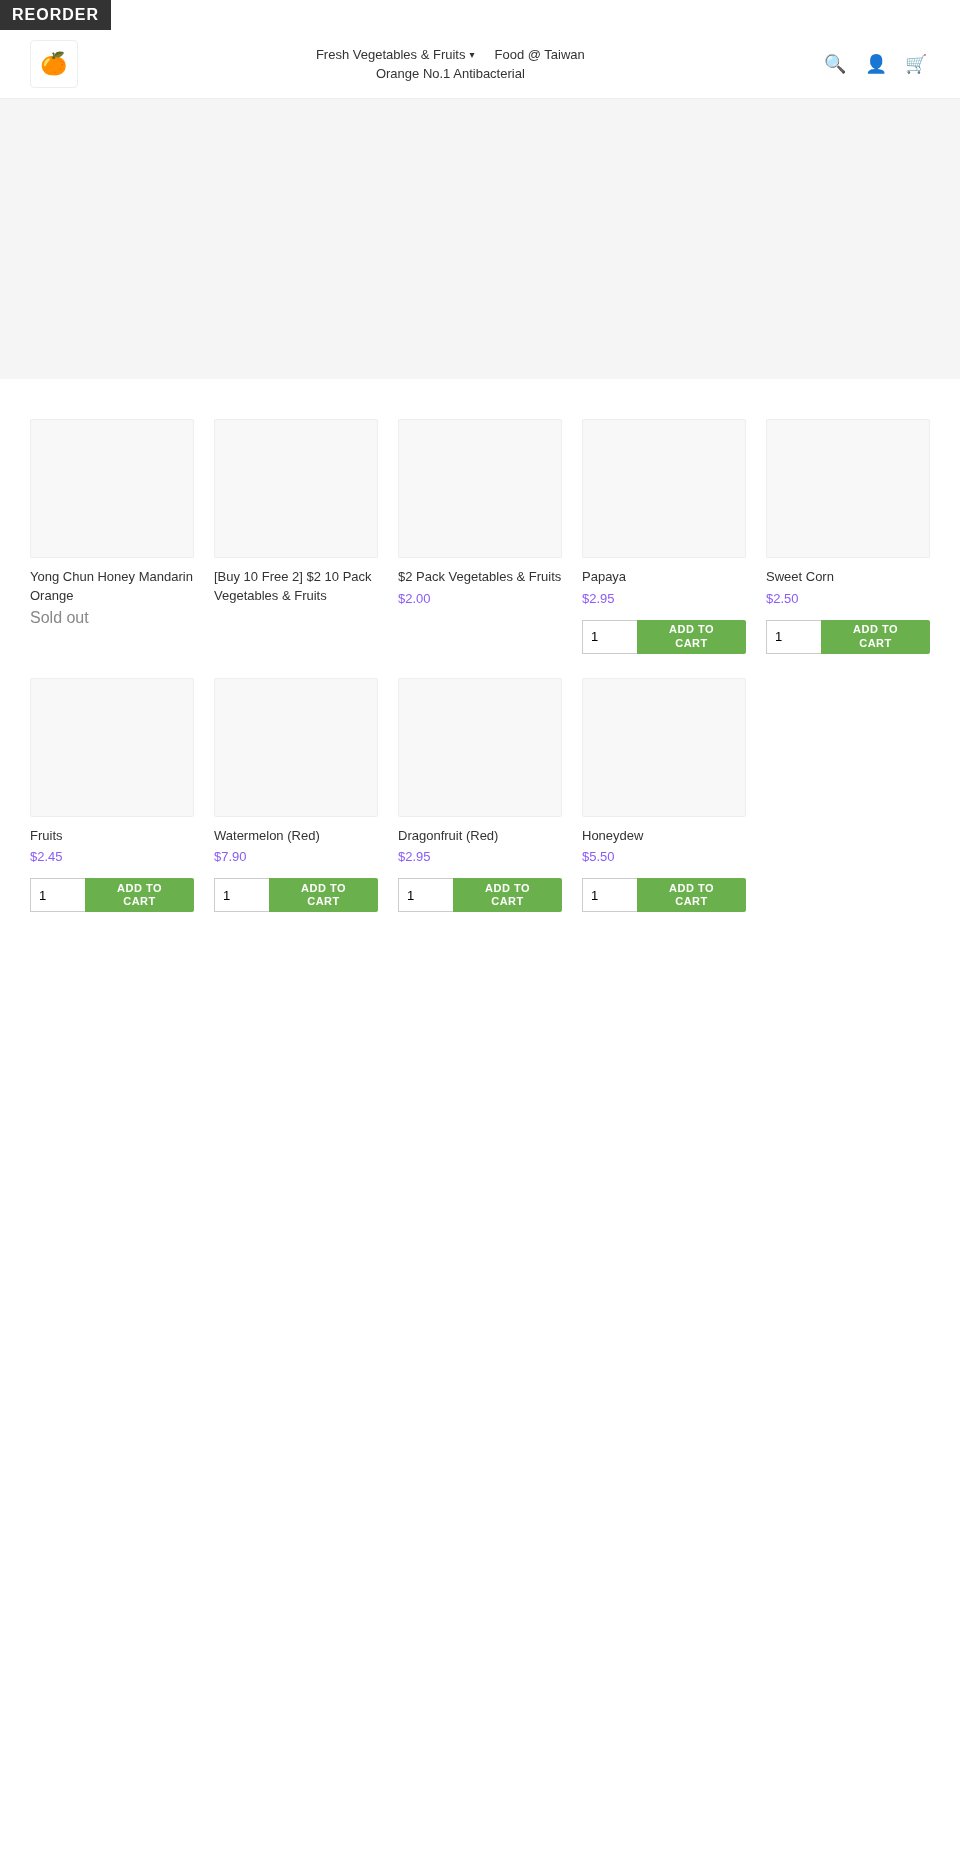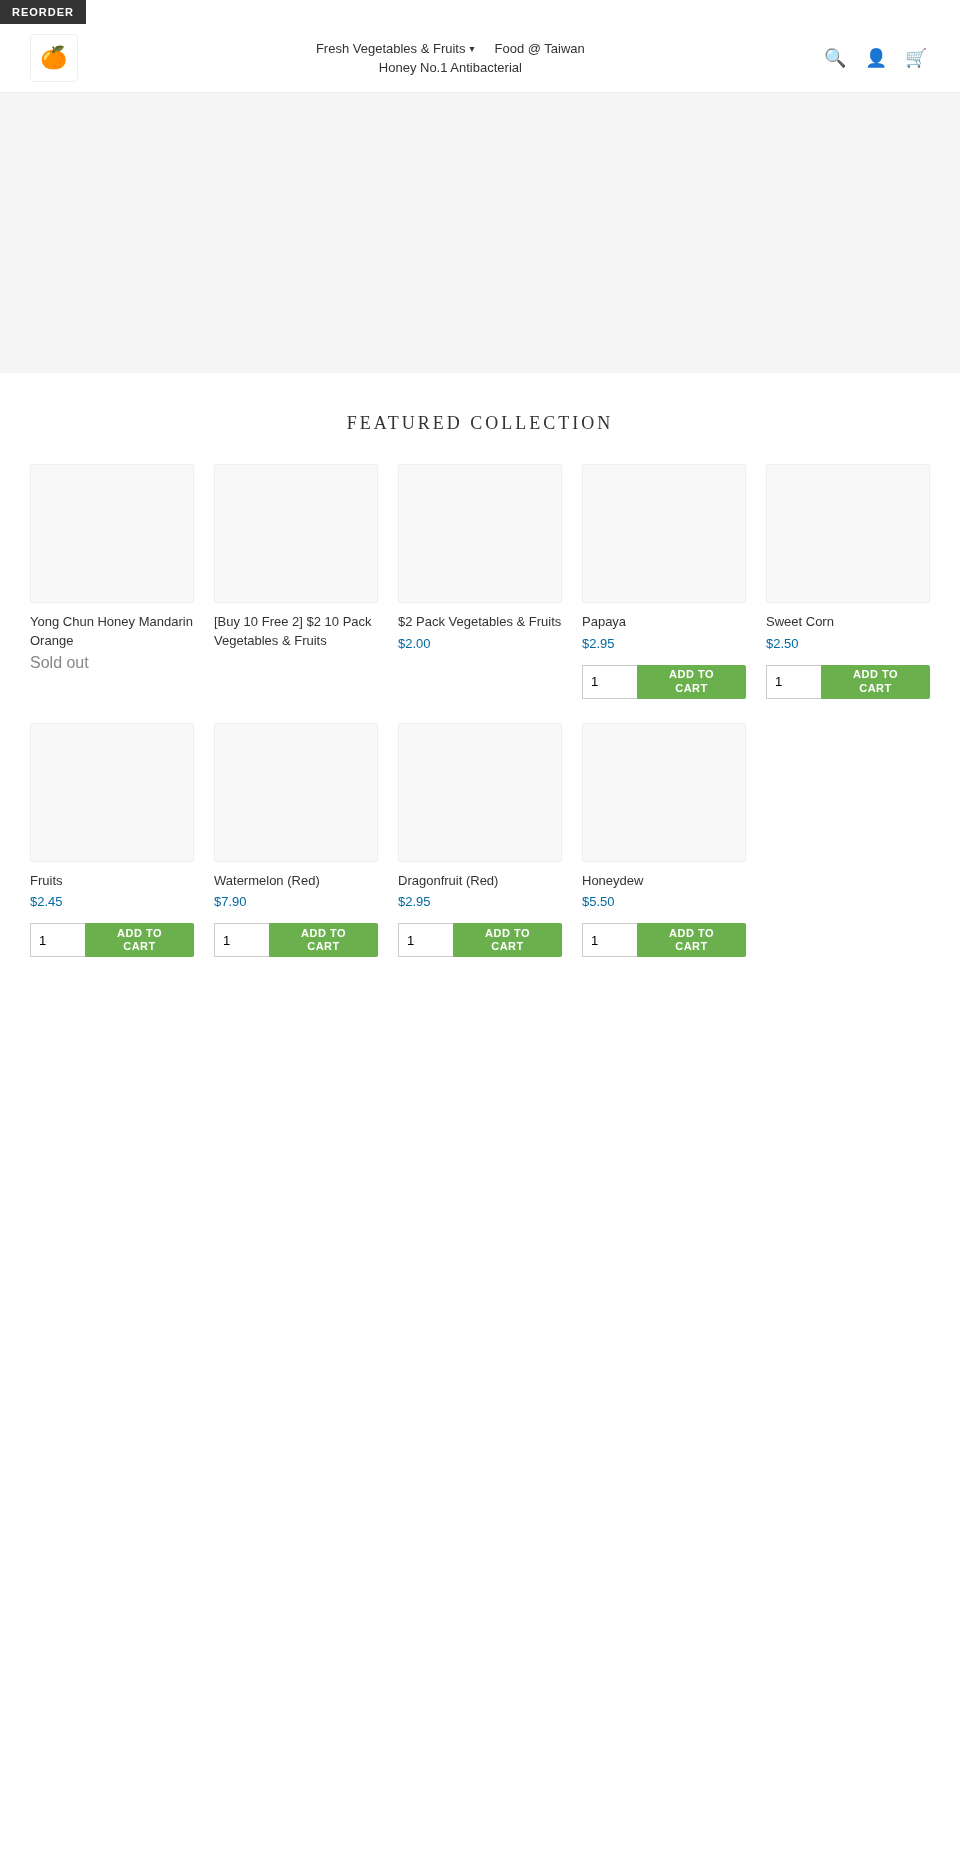--- a/index.html
+++ b/index.html
@@ -2,21 +2,21 @@
 <html><head>
   <meta charset="utf-8">
   <style>
     * { box-sizing: border-box; margin: 0; padding: 0; }
     body { font-family: -apple-system, BlinkMacSystemFont, 'Segoe UI', Helvetica, Arial, sans-serif; background: #fff; color: #333; font-size: 14px; }
 
     
     .reorder-bar {
       background: #333;
       color: #fff;
-      font-size: 11px;
+      font-size: 16px;
       font-weight: 700;
       letter-spacing: 1px;
       padding: 6px 12px;
       display: inline-block;
     }
 
     
     header {
       display: flex;
       align-items: center;
@@ -119,21 +119,21 @@
       margin-bottom: 10px;
     }
     .product-name {
       font-size: 13px;
       color: #333;
       margin-bottom: 4px;
       line-height: 1.4;
     }
     .product-price {
       font-size: 13px;
-      color: #0369a1;
+      color: #8b5cf6;
       margin-bottom: 10px;
     }
     .sold-out {
       font-size: 16px;
       color: #888;
       margin-bottom: 4px;
     }
 
     .add-to-cart-area {
       display: flex;
@@ -189,21 +189,21 @@
       <a class="nav-item">
         <span>Fresh Vegetables &amp; Fruits</span>
         <span class="dropdown-arrow">▾</span>
       </a>
       <a class="nav-item">
         <span>Food @ Taiwan</span>
       </a>
     </div>
     <div class="nav-row">
       <a class="nav-item">
-        <span>Honey No.1 Antibacterial</span>
+        <span>Orange No.1 Antibacterial</span>
       </a>
     </div>
   </nav>
 
   <div class="header-icons">
     <button class="icon-btn">
       <span>🔍</span>
     </button>
     <button class="icon-btn">
       <span>👤</span>
@@ -212,21 +212,20 @@
       <span>🛒</span>
     </button>
   </div>
 </header>
 
 
 <div class="hero"></div>
 
 
 <section class="featured-section">
-  <h2 class="section-title">FEATURED COLLECTION</h2>
 
   <div class="products-grid">
 
     <div class="product-card">
       <div class="product-image"></div>
       <div class="product-name">Yong Chun Honey Mandarin Orange</div>
       <div class="sold-out">Sold out</div>
     </div>
 
     <div class="product-card">

